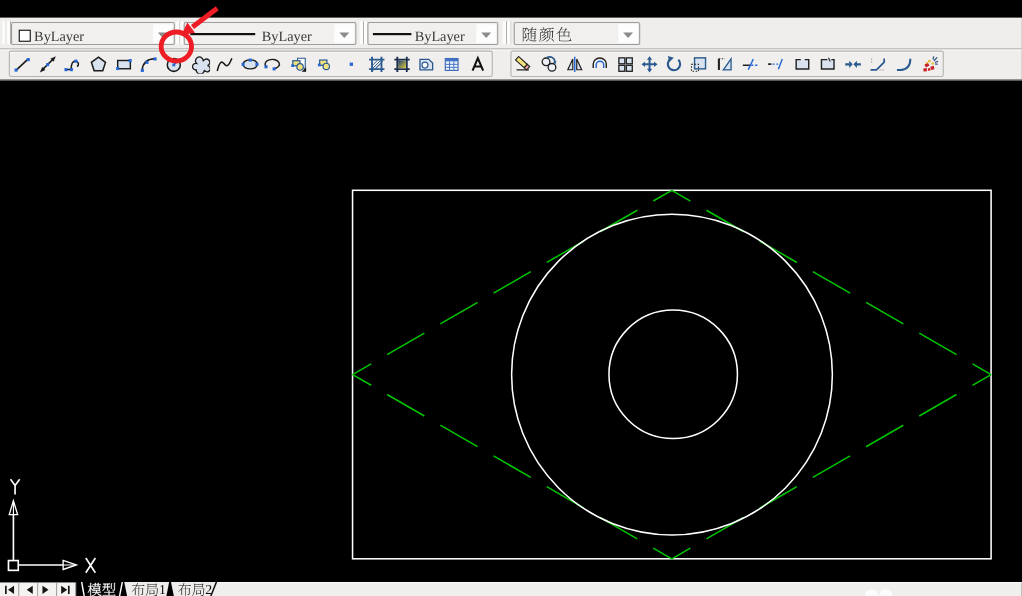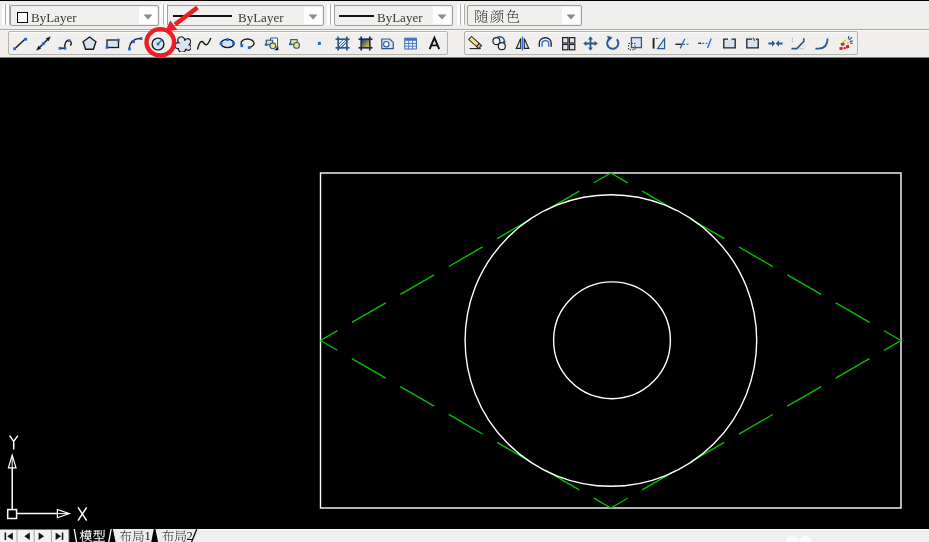--- a/index.html
+++ b/index.html
@@ -1,15 +1,15 @@
 <!DOCTYPE html>
 <html><head><meta charset="utf-8"><style>
 *{margin:0;padding:0}
 html,body{width:929px;height:542px;background:#000;overflow:hidden;font-family:"Liberation Sans",sans-serif}
-#topbar{position:absolute;left:0;top:1px;width:929px;height:57px;background:#efeeec;border-bottom:1px solid #7d7d7d;box-sizing:border-box}
+#topbar{position:absolute;left:0;top:16px;width:929px;height:57px;background:#efeeec;border-bottom:1px solid #7d7d7d;box-sizing:border-box}
 #sep{position:absolute;left:0;top:27.5px;width:929px;height:1px;background:#a9a9a9}
 #sep2{position:absolute;left:0;top:28.5px;width:929px;height:1px;background:#f8f8f7}
 </style></head><body>
 <svg width="0" height="0">
     <defs>
       <linearGradient id="grad1" x1="0" y1="0" x2="1" y2="1">
         <stop offset="0" stop-color="#20406e"></stop>
         <stop offset="1" stop-color="#ddc83e"></stop>
       </linearGradient>
     </defs>

